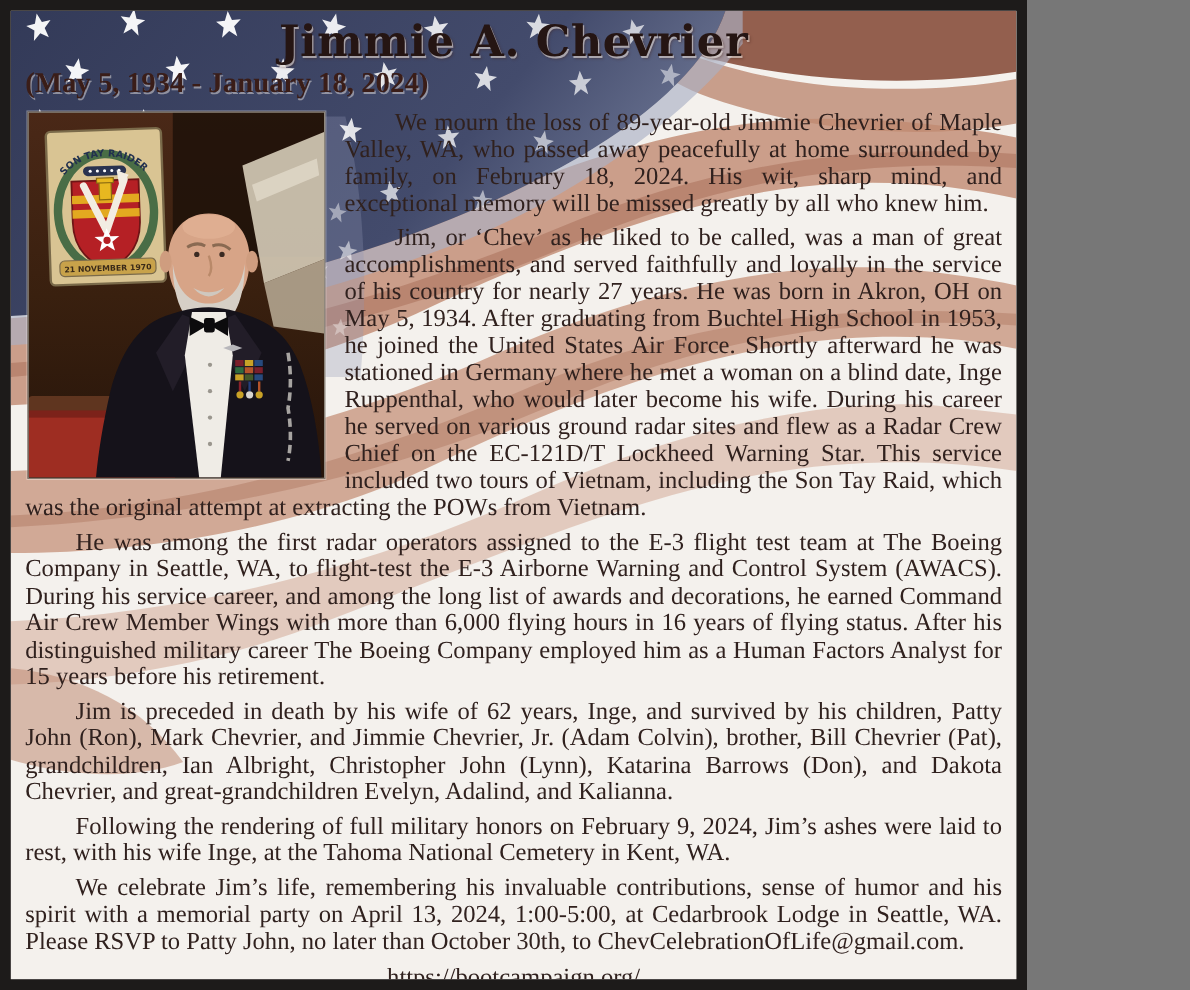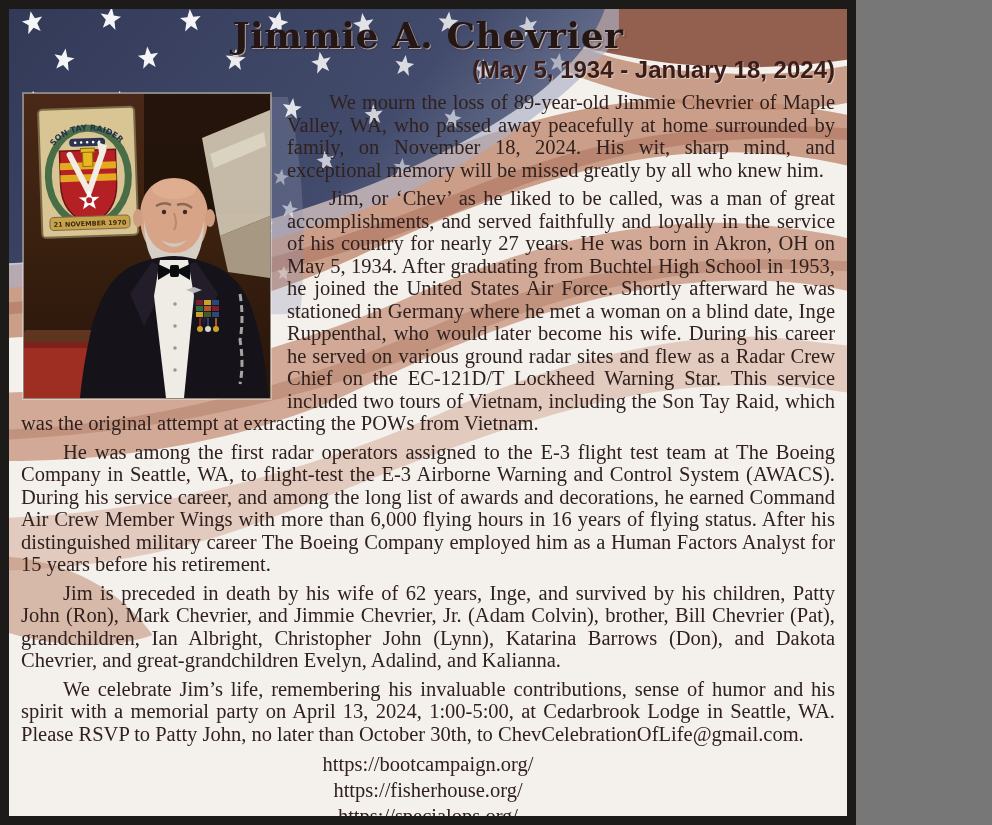--- a/index.html
+++ b/index.html
@@ -10,21 +10,21 @@
   }
   .flag-bg{position:absolute; left:0; top:0; width:100%; height:100%; display:block;}
   .content{position:relative; padding:4px 12px 0 12px;}
   .title{
     margin:2px 0 0 0; text-align:center; font-family:"DejaVu Serif", serif;
     font-size:36px; line-height:1.15; font-weight:bold; letter-spacing:.5px;
     color:var(--title,#251513);
     text-shadow:1px 1px 0 rgba(250,244,238,.55), 2px 2px 2px rgba(70,35,25,.35);
   }
   .dates{
-    margin:0 0 6px 0; text-align:right; font-family:Liberation Sans, sans-serif;
+    margin:0 0 6px 0; text-align:left; font-family:Liberation Serif, serif;
     font-size:24px; line-height:1.2; font-weight:bold;
     color:var(--dates,#3a1d18);
     text-shadow:1px 1px 0 rgba(250,244,238,.45);
   }
   .photo{
     float:left; width:246px; height:304px; margin:2px 16px 4px 2px;
     border:1px solid #8e877c; box-shadow:0 0 0 1px rgba(255,255,255,.35);
     background:#2b170e;
   }
   .photo svg{display:block;}
@@ -210,24 +210,25 @@
             <circle cx="176" cy="235" r="3" fill="#c9a227"></circle>
             <circle cx="184" cy="235" r="3" fill="#d8d5cf"></circle>
             <circle cx="192" cy="235" r="3" fill="#c9a227"></circle>
             <path d="M162,196 l8,-3 8,3 -8,3 Z" fill="#b8b7bb"></path>
           </g>
           <path d="M216,200 q4,24 0,46 q4,24 0,44" stroke="#d8d5cf" stroke-width="3" fill="none" stroke-dasharray="7 4" opacity=".75"></path>
         </g>
       </svg>
     </div>
 
-    <p class="para">We mourn the loss of 89-year-old Jimmie Chevrier of Maple Valley, WA, who passed away peacefully at home surrounded by family, on November 18, 2024. His wit, sharp mind, and exceptional memory will be missed greatly by all who knew him.</p>
+    <p class="para">We mourn the loss of 89-year-old Jimmie Chevrier of Maple Valley, WA, who passed away peacefully at home surrounded by family, on February 18, 2024. His wit, sharp mind, and exceptional memory will be missed greatly by all who knew him.</p>
     <p class="para">Jim, or ‘Chev’ as he liked to be called, was a man of great accomplishments, and served faithfully and loyally in the service of his country for nearly 27 years. He was born in Akron, OH on May 5, 1934. After graduating from Buchtel High School in 1953, he joined the United States Air Force. Shortly afterward he was stationed in Germany where he met a woman on a blind date, Inge Ruppenthal, who would later become his wife. During his career he served on various ground radar sites and flew as a Radar Crew Chief on the EC-121D/T Lockheed Warning Star. This service included two tours of Vietnam, including the Son Tay Raid, which was the original attempt at extracting the POWs from Vietnam.</p>
     <p class="para">He was among the first radar operators assigned to the E-3 flight test team at The Boeing Company in Seattle, WA, to flight-test the E-3 Airborne Warning and Control System (AWACS). During his service career, and among the long list of awards and decorations, he earned Command Air Crew Member Wings with more than 6,000 flying hours in 16 years of flying status. After his distinguished military career The Boeing Company employed him as a Human Factors Analyst for 15 years before his retirement.</p>
     <p class="para">Jim is preceded in death by his wife of 62 years, Inge, and survived by his children, Patty John (Ron), Mark Chevrier, and Jimmie Chevrier, Jr. (Adam Colvin), brother, Bill Chevrier (Pat), grandchildren, Ian Albright, Christopher John (Lynn), Katarina Barrows (Don), and Dakota Chevrier, and great-grandchildren Evelyn, Adalind, and Kalianna.</p>
+    <p class="para">Following the rendering of full military honors on February 9, 2024, Jim’s ashes were laid to rest, with his wife Inge, at the Tahoma National Cemetery in Kent, WA.</p>
     <p class="para">We celebrate Jim’s life, remembering his invaluable contributions, sense of humor and his spirit with a memorial party on April 13, 2024, 1:00-5:00, at Cedarbrook Lodge in Seattle, WA. Please RSVP to Patty John, no later than October 30th, to ChevCelebrationOfLife@gmail.com.</p>
 
     <div class="donation">
       <div class="donation-link">https://bootcampaign.org/</div>
       <div class="donation-link">https://fisherhouse.org/</div>
       <div class="donation-link">https://specialops.org/</div>
     </div>
 
   </div>
 </div>

